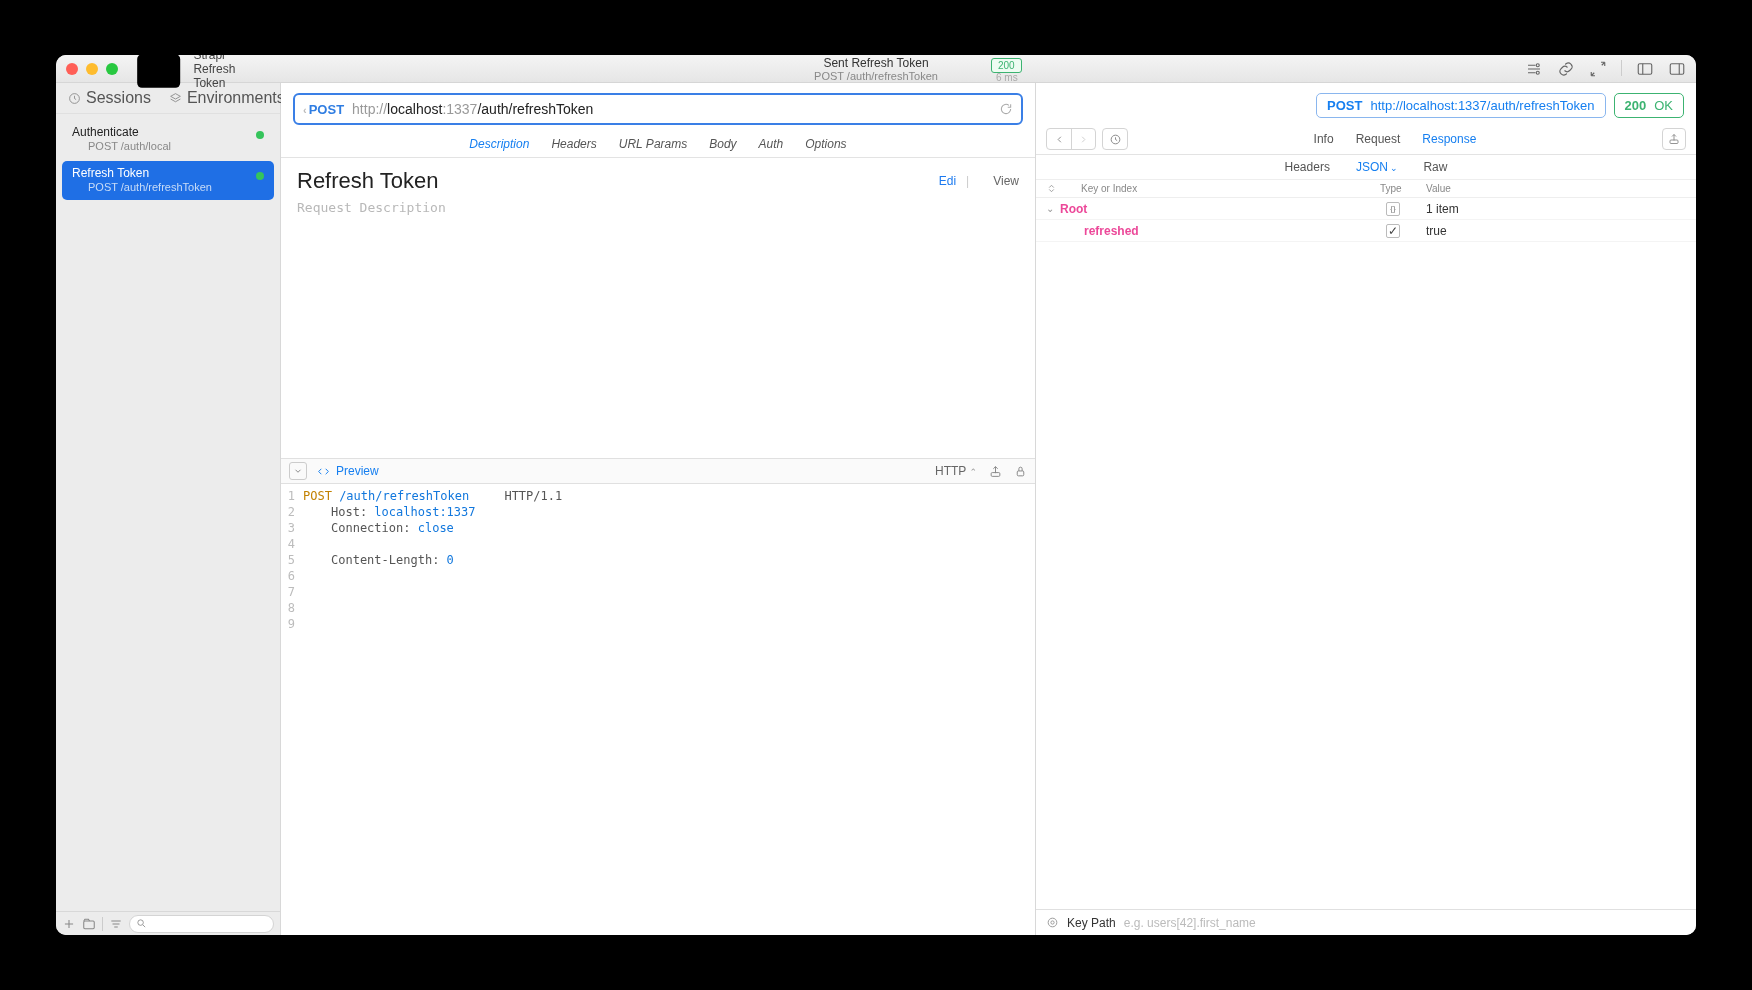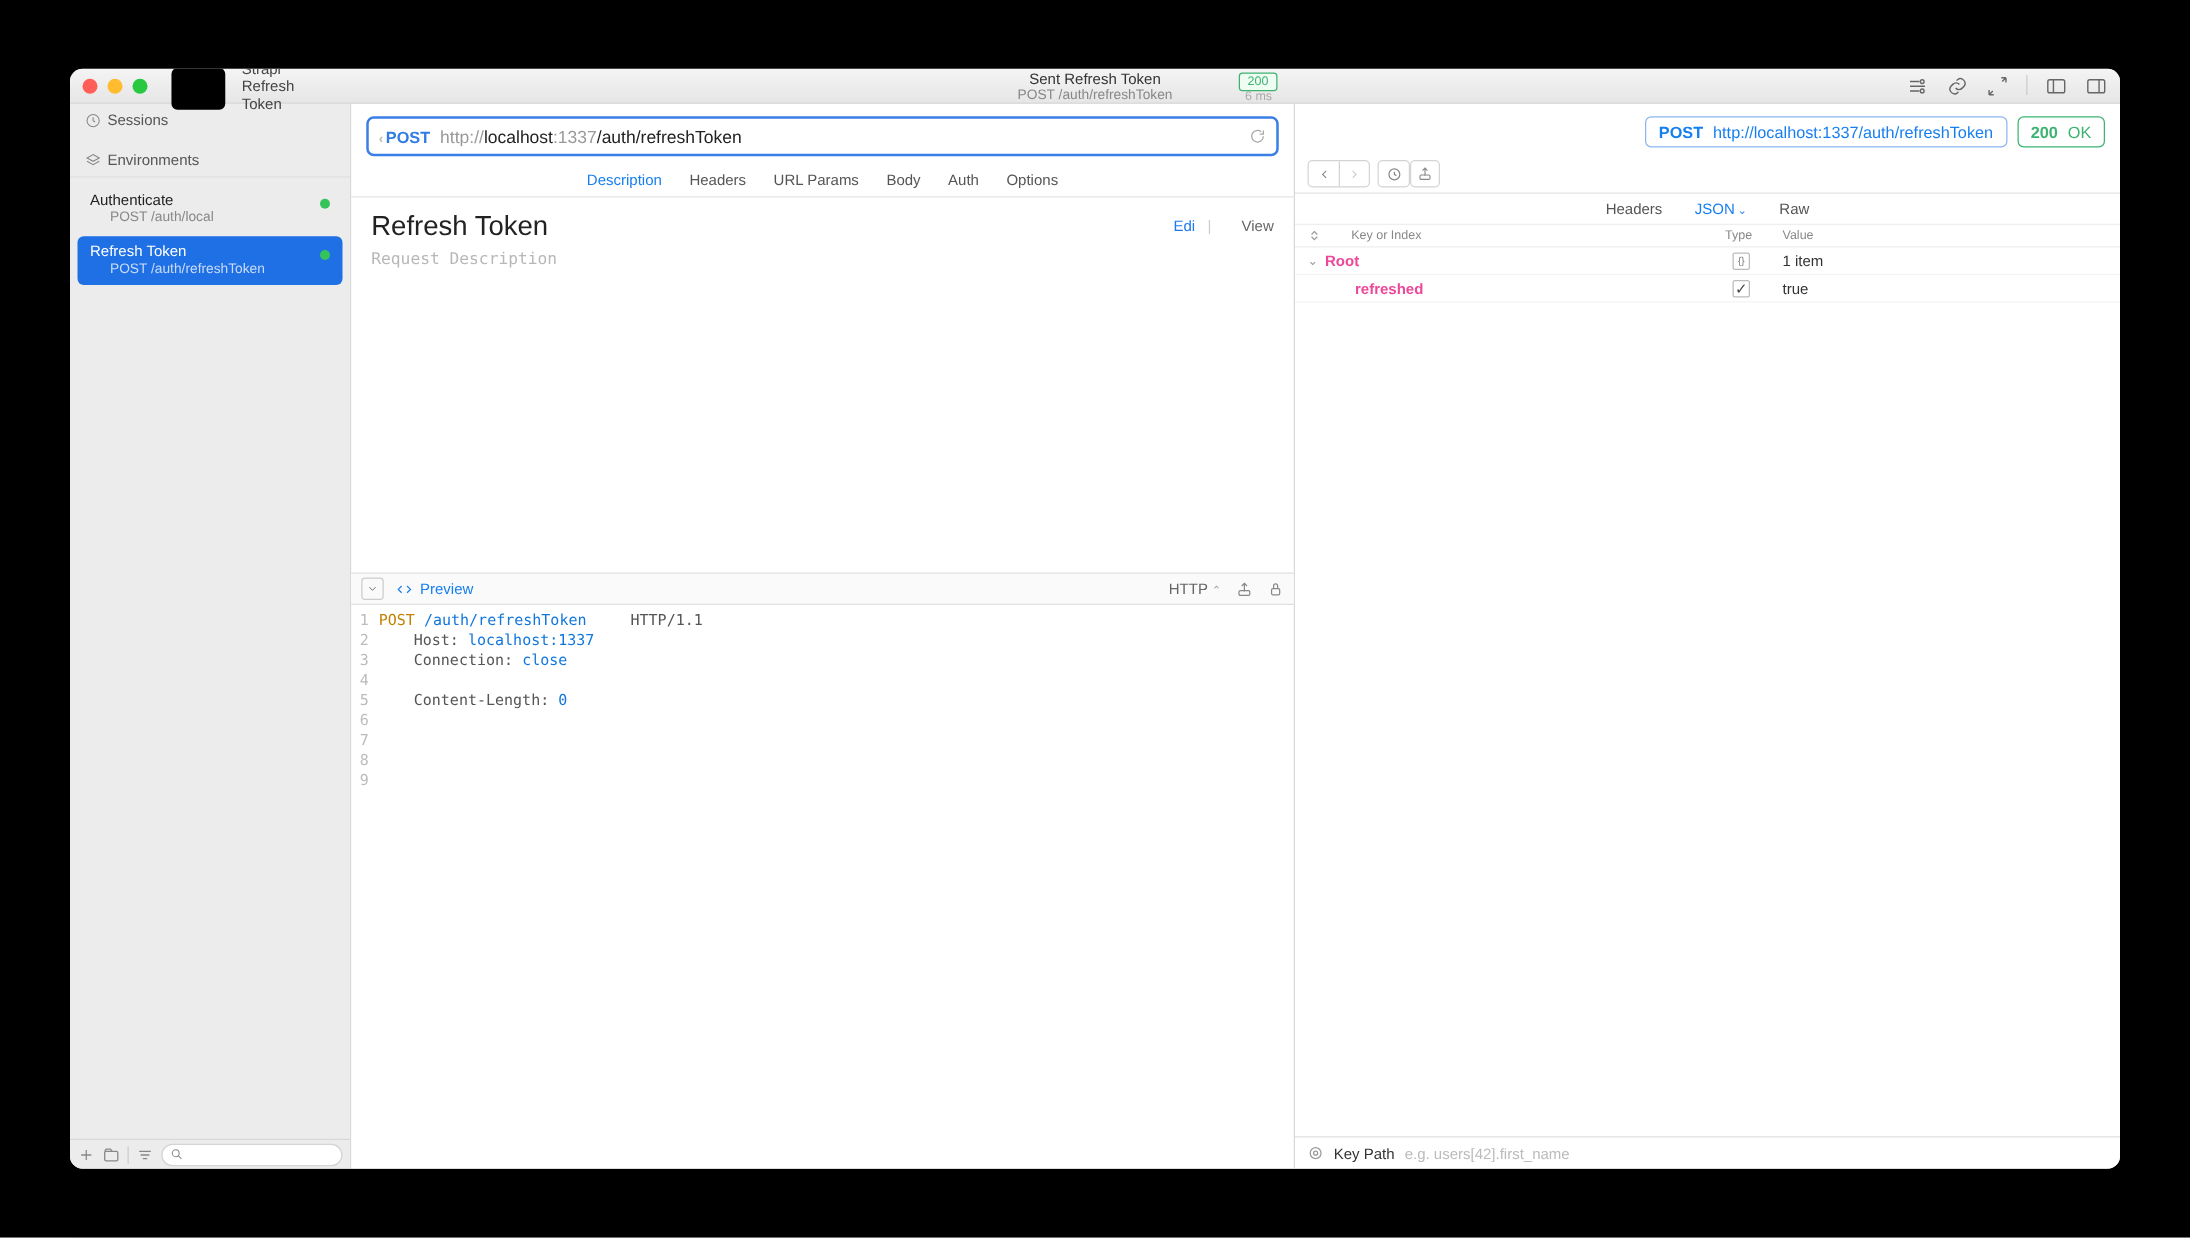--- a/index.html
+++ b/index.html
@@ -46,21 +46,21 @@
   background:#eefcf2; line-height:13px;
 }
 .status-time{position:absolute; left:50%; top:17px; transform:translateX(120px); font-size:10px; color:#aaa;}
 .title-right{margin-left:auto; display:flex; gap:14px; color:#666;}
 .title-right svg{width:18px;height:18px;stroke:#666;fill:none;stroke-width:1.5;}
 .sep{width:1px;height:16px;background:#ccc;}
 
 .body{flex:1;display:flex;min-height:0;}
 
 .sidebar{width:225px;background:#ececec;border-right:1px solid #d8d8d8;display:flex;flex-direction:column;}
-.side-tabs{display:flex;gap:18px;padding:6px 12px;font-size:12px;border-bottom:1px solid #e0e0e0;flex-direction:column;}
+.side-tabs{display:flex;gap:18px;padding:6px 12px;font-size:16px;border-bottom:1px solid #e0e0e0;}
 .side-tabs .tab{display:flex;align-items:center;gap:5px;color:#555;}
 .side-tabs svg{width:13px;height:13px;stroke:#888;fill:none;stroke-width:1.6;}
 .sidelist{flex:1;padding:6px 6px;overflow:auto;}
 .req-item{padding:5px 10px;border-radius:5px;position:relative;margin-bottom:2px;line-height:1.25;}
 .req-item .nm{font-size:12px;color:#222;}
 .req-item .pt{font-size:11px;color:#888;margin-left:16px;}
 .req-item .dot{position:absolute;right:10px;top:11px;width:8px;height:8px;border-radius:50%;}
 .req-item.active{background:#1f6fe5;}
 .req-item.active .nm{color:#fff;}
 .req-item.active .pt{color:#c8dcf7;}
@@ -75,21 +75,21 @@
 .urlbar{
   flex:1;border:2px solid #3a7fe6;border-radius:6px;height:32px;background:#fff;
   display:flex;align-items:center;padding:0 8px;gap:8px;
 }
 .method-badge{color:#2f7de2;font-weight:600;font-size:13px;}
 .method-badge::before{content:"\2039";color:#bbb;margin-right:2px;font-size:11px;}
 .url-text{flex:1;font-size:14px;color:#222;white-space:nowrap;overflow:hidden;}
 .url-text .dim{color:#999;}
 .refresh-icn svg{width:14px;height:14px;stroke:#aaa;fill:none;stroke-width:1.8;}
 .main-tabs{display:flex;justify-content:center;gap:22px;font-size:12px;border-bottom:1px solid #e3e3e3;padding:6px 0;}
-.main-tabs .mt{color:#555;cursor:pointer;}
+.main-tabs .mt{color:#555;cursor:pointer;font-style:italic;}
 .main-tabs .mt.active{color:#167ff0;}
 .desc-area{padding:10px 16px;flex:0 0 auto;height:300px;}
 .desc-top{display:flex;align-items:center;}
 .desc-title{font-size:22px;font-weight:500;color:#222;}
 .desc-actions{margin-left:auto;display:flex;gap:10px;font-size:12px;color:#1c7af0;align-items:center;}
 .desc-actions .view{color:#666;margin-left:14px;}
 .desc-actions .pipe{color:#ccc;}
 .desc-ph{color:#b8b8b8;font-family:ui-monospace,Menlo,monospace;font-size:13px;margin-top:6px;}
 
 .code-head{height:26px;border-top:1px solid #e0e0e0;border-bottom:1px solid #e0e0e0;background:#fafafa;display:flex;align-items:center;padding:0 8px;gap:10px;font-size:12px;}
@@ -365,20 +365,25 @@
                 <path d="M9 6l6 6-6 6"></path>
               </svg>
             </span>
         </div>
         <div class="clockbtn">
           <svg viewBox="0 0 24 24" style="width:13px;height:13px;stroke:#888;fill:none;stroke-width:1.8;">
               <circle cx="12" cy="12" r="8"></circle>
               <path d="M12 8v4l3 2"></path>
             </svg>
         </div>
+        <div class="tabs">
+          <span class="rt">Info</span>
+          <span class="rt">Request</span>
+          <span class="rt active">Response</span>
+        </div>
         <div class="share">
           <svg viewBox="0 0 24 24" style="width:12px;height:12px;stroke:#888;fill:none;stroke-width:1.8;">
               <path d="M12 3v12M8 7l4-4 4 4"></path>
               <rect x="4" y="14" width="16" height="7" rx="2"></rect>
             </svg>
         </div>
       </div>
       <div class="resp-subtabs">
         <span class="st">Headers</span>
         <span class="st active"><span>JSON</span><span class="caret">⌄</span></span>

